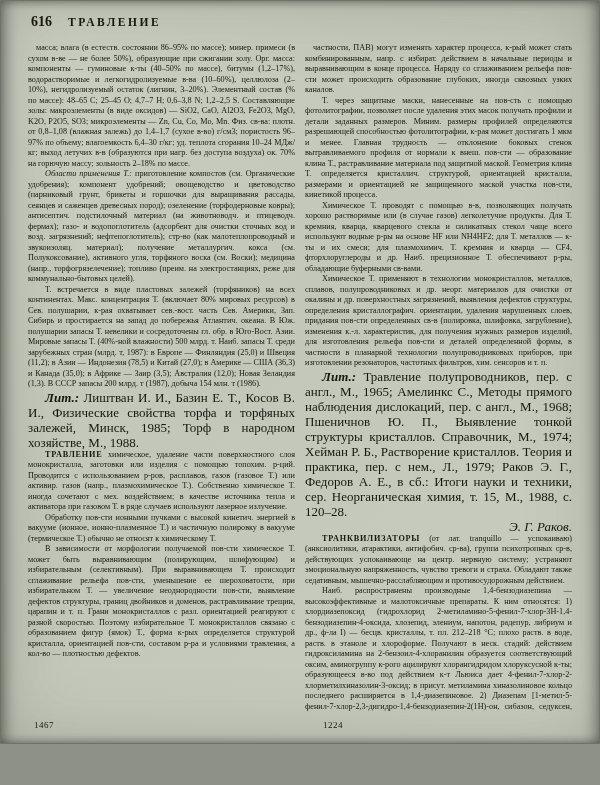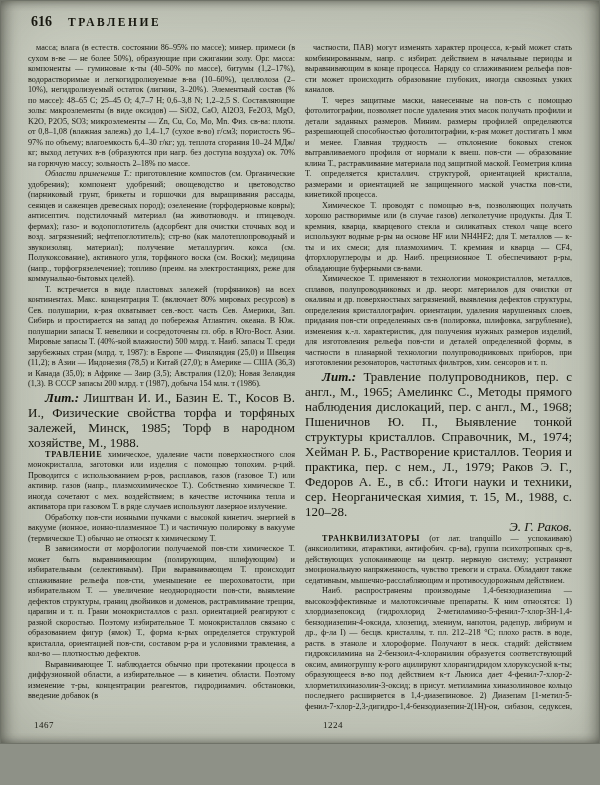--- a/index.html
+++ b/index.html
@@ -48,21 +48,20 @@
   <div class="columns">
 
     <div class="col">
       <p class="para cont"><span class="lead"></span><span>масса; влага (в естеств. состоянии 86–95% по массе); минер. примеси (в сухом в-ве — не более 50%), образующие при сжигании золу. Орг. масса: компоненты — гуминовые к-ты (40–50% по массе), битумы (1,2–17%), водорастворимые и легкогидролизуемые в-ва (10–60%), целлюлоза (2–10%), негидролизуемый остаток (лигнин, 3–20%). Элементный состав (% по массе): 48–65 C; 25–45 O; 4,7–7 H; 0,6–3,8 N; 1,2–2,5 S. Составляющие золы: макроэлементы (в виде оксидов) — SiO2, CaO, Al2O3, Fe2O3, MgO, K2O, P2O5, SO3; микроэлементы — Zn, Cu, Co, Mo, Mn. Физ. св-ва: плотн. от 0,8–1,08 (влажная залежь) до 1,4–1,7 (сухое в-во) г/см3; пористость 96–97% по объему; влагоемкость 6,4–30 г/кг; уд. теплота сгорания 10–24 МДж/кг; выход летучих в-в (образуются при нагр. без доступа воздуха) ок. 70% на горючую массу; зольность 2–18% по массе.</span></p>
       <p class="para ital"><span class="lead">Области применения Т.:</span><span> приготовление компостов (см. Органические удобрения); компонент удобрений; овощеводство и цветоводство (парниковый грунт, брикеты и горшочки для выращивания рассады, сеянцев и саженцев древесных пород); озеленение (торфодерновые ковры); антисептич. подстилочный материал (на животноводч. и птицеводч. фермах); газо- и водопоглотитель (адсорбент для очистки сточных вод и возд. загрязнений; нефтепоглотитель); стр-во (как малотеплопроводный и звукоизоляц. материал); получение металлургич. кокса (см. Полукоксование), активного угля, торфяного воска (см. Воски); медицина (напр., торфогрязелечение); топливо (преим. на электростанциях, реже для коммунально-бытовых целей).</span></p>
       <p class="para"><span class="lead"></span><span>Т. встречается в виде пластовых залежей (торфяников) на всех континентах. Макс. концентрация Т. (включает 80% мировых ресурсов) в Сев. полушарии, к-рая охватывает сев.-вост. часть Сев. Америки, Зап. Сибирь и простирается на запад до побережья Атлантич. океана. В Юж. полушарии запасы Т. невелики и сосредоточены гл. обр. в Юго-Вост. Азии. Мировые запасы Т. (40%-ной влажности) 500 млрд. т. Наиб. запасы Т. среди зарубежных стран (млрд. т, 1987): в Европе — Финляндия (25,0) и Швеция (11,2); в Азии — Индонезия (78,5) и Китай (27,0); в Америке — США (36,3) и Канада (35,0); в Африке — Заир (3,5); Австралия (12,0); Новая Зеландия (1,3). В СССР запасы 200 млрд. т (1987), добыча 154 млн. т (1986).</span></p>
       <p class="para lit"><span class="lead">Лит.:</span><span> Лиштван И. И., Базин Е. Т., Косов В. И., Физические свойства торфа и торфяных залежей, Минск, 1985; Торф в народном хозяйстве, М., 1988.</span></p>
       <p class="para entry"><span class="lead">ТРАВЛЕНИЕ</span><span> химическое, удаление части поверхностного слоя монокристалла, заготовки или изделия с помощью топохим. р-ций. Проводится с использованием р-ров, расплавов, газов (газовое Т.) или активир. газов (напр., плазмохимическое Т.). Собственно химическое Т. иногда сочетают с мех. воздействием; в качестве источника тепла и активатора при газовом Т. в ряде случаев используют лазерное излучение.</span></p>
       <p class="para"><span class="lead"></span><span>Обработку пов-сти ионными пучками с высокой кинетич. энергией в вакууме (ионное, ионно-плазменное Т.) и частичную полировку в вакууме (термическое Т.) обычно не относят к химическому Т.</span></p>
       <p class="para"><span class="lead"></span><span>В зависимости от морфологии получаемой пов-сти химическое Т. может быть выравнивающим (полирующим, шлифующим) и избирательным (селективным). При выравнивающем Т. происходит сглаживание рельефа пов-сти, уменьшение ее шероховатости, при избирательном Т. — увеличение неоднородности пов-сти, выявление дефектов структуры, границ двойников и доменов, растравливание трещин, царапин и т. п. Грани монокристаллов с разл. ориентацией реагируют с разной скоростью. Поэтому избирательное Т. монокристаллов связано с образованием фигур (ямок) Т., форма к-рых определяется структурой кристалла, ориентацией пов-сти, составом р-ра и условиями травления, а кол-во — плотностью дефектов.</span></p>
-      <p class="para"><span class="lead"></span><span>Выравнивающее Т. наблюдается обычно при протекании процесса в диффузионной области, а избирательное — в кинетич. области. Поэтому изменение т-ры, концентрации реагентов, гидродинамич. обстановки, введение добавок (в</span></p>
     </div>
 
     <div class="col">
       <p class="para cont"><span class="lead"></span><span>частности, ПАВ) могут изменять характер процесса, к-рый может стать комбинированным, напр. с избират. действием в начальные периоды и выравнивающим в конце процесса. Наряду со сглаживанием рельефа пов-сти может происходить образование глубоких, иногда сквозных узких каналов.</span></p>
       <p class="para"><span class="lead"></span><span>Т. через защитные маски, нанесенные на пов-сть с помощью фотолитографии, позволяет после удаления этих масок получать профили и детали заданных размеров. Миним. размеры профилей определяются разрешающей способностью фотолитографии, к-рая может достигать 1 мкм и менее. Главная трудность — отклонение боковых стенок вытравливаемого профиля от нормали к внеш. пов-сти — образование клина Т., растравливание материала под защитной маской. Геометрия клина Т. определяется кристаллич. структурой, ориентацией кристалла, размерами и ориентацией не защищенного маской участка пов-сти, кинетикой процесса.</span></p>
       <p class="para"><span class="lead"></span><span>Химическое Т. проводят с помощью в-в, позволяющих получать хорошо растворимые или (в случае газов) легколетучие продукты. Для Т. кремния, кварца, кварцевого стекла и силикатных стекол чаще всего используют водные р-ры на основе HF или NH4HF2; для Т. металлов — к-ты и их смеси; для плазмохимич. Т. кремния и кварца — CF4, фторхлоруглероды и др. Наиб. прецизионное Т. обеспечивают р-ры, обладающие буферными св-вами.</span></p>
       <p class="para"><span class="lead"></span><span>Химическое Т. применяют в технологии монокристаллов, металлов, сплавов, полупроводниковых и др. неорг. материалов для очистки от окалины и др. поверхностных загрязнений, выявления дефектов структуры, определения кристаллографич. ориентации, удаления нарушенных слоев, придания пов-сти определенных св-в (полировка, шлифовка, загрубление), изменения к.-л. характеристик, для получения нужных размеров изделий, для изготовления рельефа пов-сти и деталей определенной формы, в частности в планарной технологии полупроводниковых приборов, при изготовлении резонаторов, частотных фильтров, хим. сенсоров и т. п.</span></p>
       <p class="para lit"><span class="lead">Лит.:</span><span> Травление полупроводников, пер. с англ., М., 1965; Амелинкс С., Методы прямого наблюдения дислокаций, пер. с англ., М., 1968; Пшеничнов Ю. П., Выявление тонкой структуры кристаллов. Справочник, М., 1974; Хейман Р. Б., Растворение кристаллов. Теория и практика, пер. с нем., Л., 1979; Раков Э. Г., Федоров А. Е., в сб.: Итоги науки и техники, сер. Неорганическая химия, т. 15, М., 1988, с. 120–28.</span><span class="author">Э. Г. Раков.</span></p>
       <p class="para entry"><span class="lead">ТРАНКВИЛИЗАТОРЫ</span><span> (от лат. tranquillo — успокаиваю) (анксиолитики, атарактики, антифобич. ср-ва), группа психотропных ср-в, действующих успокаивающе на центр. нервную систему; устраняют эмоциональную напряженность, чувство тревоги и страха. Обладают также седативным, мышечно-расслабляющим и противосудорожным действием.</span></p>
       <p class="para"><span class="lead"></span><span>Наиб. распространены производные 1,4-бензодиазепина — высокоэффективные и малотоксичные препараты. К ним относятся: 1) хлордиазепоксид (гидрохлорид 2-метиламино-5-фенил-7-хлор-3Н-1,4-бензодиазепин-4-оксида, хлозепид, элениум, напотон, радепур, либриум и др., ф-ла I) — бесцв. кристаллы, т. пл. 212–218 °С; плохо раств. в воде, раств. в этаноле и хлороформе. Получают в неск. стадий: действием гидроксиламина на 2-бензоил-4-хлоранилин образуется соответствующий оксим, аминогруппу к-рого ацилируют хлорангидридом хлоруксусной к-ты; образующееся в-во под действием к-т Льюиса дает 4-фенил-7-хлор-2-хлорметилхиназолин-3-оксид; в присут. метиламина хиназолиновое кольцо последнего расширяется в 1,4-диазепиновое. 2) Диазепам [1-метил-5-фенил-7-хлор-2,3-дигидро-1,4-бензодиазепин-2(1Н)-он, сибазон, седуксен, реланиум, валиум и др., II, R = CH3] — бесцв. кристаллы, т. пл. 130–134 °С; не раств. в воде, плохо раств. в этаноле и хлороформе. Получают аналогично из 2-бензоил-4-хлоранилина действием хлорангидрида хлоруксусной к-ты, а затем аммиаком; продукт при нагр. дает десметилдиазепам (II, R = Н; также применяется как Т.), к-рый метилируют иодистым метилом или диметилсульфатом. 3) Оксазепам [3-гидрокси-5-фенил-7-хлор-2,3-дигидро-1,4-бензодиазепин-2(1Н)-он, тазепам, нозепам, серакс и др.,</span></p>

